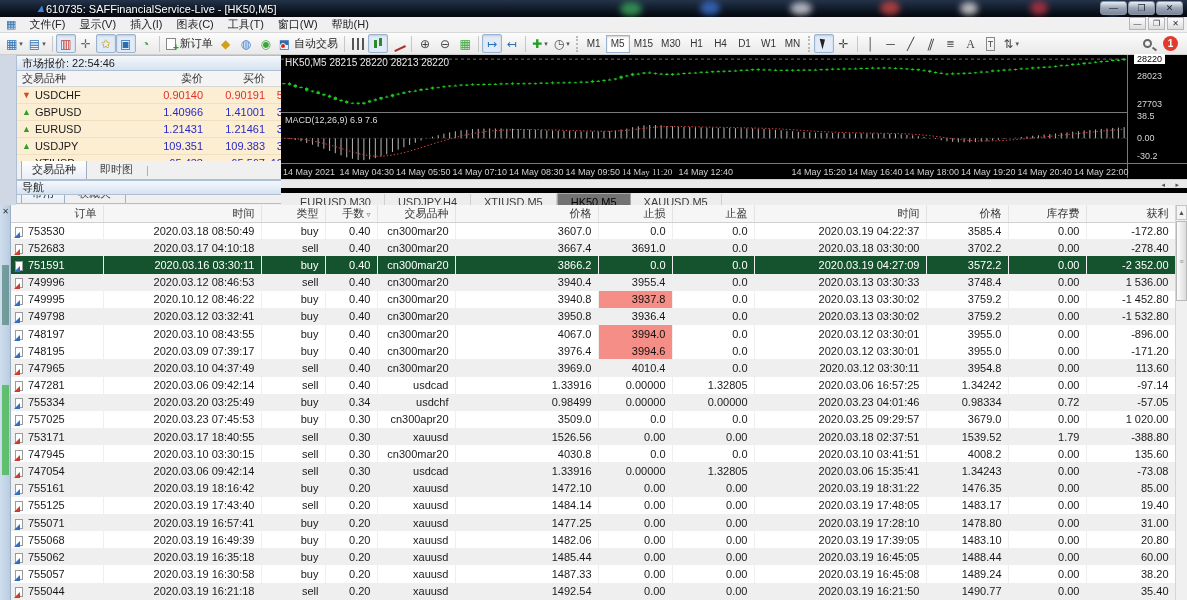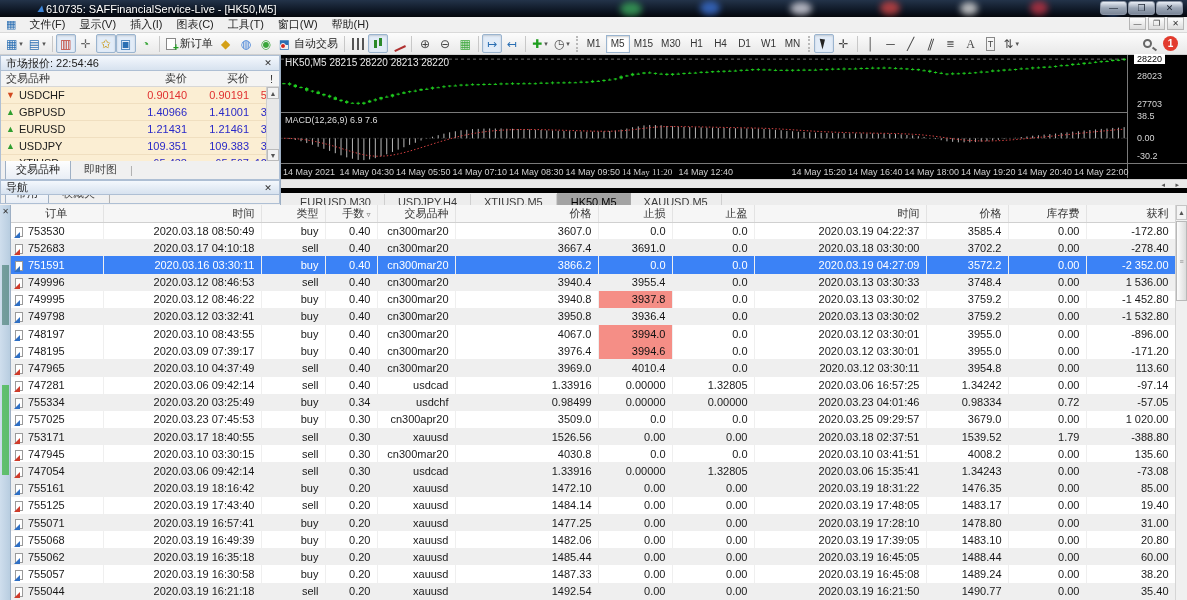--- a/index.html
+++ b/index.html
@@ -42,21 +42,21 @@
   .red-dot{position:absolute;left:1px;bottom:1px;width:6px;height:6px;border-radius:50%;background:#d42a1e;border:1px solid #fff}
   .mag{width:9px;height:9px;border:2px solid #666;border-radius:50%;position:relative}
   .mag::after{content:"";position:absolute;left:7px;top:7px;width:5px;height:2px;background:#666;transform:rotate(40deg)}
   .badge{width:15px;height:15px;border-radius:50%;background:#e23b2e;color:#fff;font-size:10px;line-height:15px;text-align:center;font-weight:bold;margin-left:6px}
   .cursor-ico{width:0;height:0;border-left:5px solid #222;border-bottom:9px solid transparent;border-top:2px solid transparent;transform:rotate(-15deg)}
   .skew{display:inline-block;transform:skewX(-18deg)}
   .toolbar-right{margin-left:auto;display:flex;align-items:center;padding-right:6px}
 
   
   .workspace{position:absolute;left:0;top:55px;width:1187px;height:150px;background:#cfd8e4}
-  .leftcol{position:absolute;left:0;top:0;width:281px;height:150px;background:#f0f0f0;border-right:1px solid #9dafc4}
+  .leftcol{position:absolute;left:16px;top:0;width:281px;height:150px;background:#f0f0f0;border-right:1px solid #9dafc4}
   .panel-title{height:16px;background:linear-gradient(#f4f8fd,#d7e2ef);border:1px solid #aebfd4;display:flex;align-items:center;padding:0 5px;color:#222}
   .panel-title .x{margin-left:auto;font-size:9px;color:#333;width:12px;text-align:center}
   .mw-table{position:relative;height:90px;background:#fff;border-left:1px solid #aebfd4;border-right:1px solid #aebfd4;overflow:hidden}
   .mw-head,.mw-row{display:flex;height:17px;align-items:center}
   .mw-head{background:#f4f4f4;border-bottom:1px solid #d7d7d7;color:#333;height:16px}
   .mw-row{background:#fbeed3;border-bottom:1px solid #f0dfc0}
   .mw-c1{flex:0 0 108px;padding-left:5px;display:flex;align-items:center;gap:4px}
   .mw-c2{flex:0 0 78px;text-align:right}
   .mw-c3{flex:0 0 62px;text-align:right}
   .mw-c4{flex:0 0 26px;text-align:right;padding-right:2px}
@@ -84,35 +84,35 @@
   .macd-info{position:absolute;left:4px;top:60px;color:#dcdcdc;font-size:9px;z-index:3}
   .pscale{position:absolute;left:848px;top:0;width:58px;height:123px;color:#d6d6d6;font-size:9px}
   .pscale .pl{position:absolute;left:8px}
   .pscale .pl.boxed{background:#fff;color:#000;padding:0 3px;left:5px}
   .taxis{position:absolute;left:0;top:109px;width:906px;height:15px;color:#cfcfcf;font-size:9px}
   .taxis span{position:absolute;top:3px;white-space:nowrap}
   .hscroll{position:absolute;left:0;top:124px;width:906px;height:9px;background:#e9e9e9;border-top:1px solid #cfcfcf}
   .hscroll .arr{position:absolute;top:0;font-size:7px;color:#555;line-height:9px}
   .chart-tabs{position:absolute;left:0;top:138px;width:906px;height:17px;background:#ededed;display:flex;align-items:center;padding-left:6px}
   .ctab{padding:2px 13px;color:#3a3a3a;border-right:1px solid #cfcfcf;background:transparent}
-  .ctab.active{background:#a3a3a3;border:1px solid #a8a8a8;border-bottom:none;color:#000}
+  .ctab.active{background:#737373;border:1px solid #a8a8a8;border-bottom:none;color:#000}
 
   
   .terminal{position:absolute;left:0;top:205px;width:1187px;height:395px;background:#fff}
   .lstrip{position:absolute;left:0;top:0;width:11px;height:395px;background:linear-gradient(90deg,#cfdeed,#b8cde0);border-right:1px solid #9dafc4}
   .lstrip .xbox{position:absolute;top:2px;left:0;width:11px;height:11px;font-size:8px;line-height:10px;text-align:center;color:#333}
   .lstrip .seg1{position:absolute;left:2px;top:60px;width:7px;height:60px;background:#2f6e5e;opacity:.55}
   .lstrip .seg2{position:absolute;left:2px;top:180px;width:7px;height:90px;background:#34b53a;opacity:.7}
   .orders{position:absolute;left:11px;top:0;width:1164px;height:395px;border-collapse:collapse;table-layout:fixed}
   .orders th{height:17px;font-weight:normal;color:#333;background:#f6f6f6;border-bottom:1px solid #d0d0d0;border-right:1px solid #e3e3e3;padding:0 6px 0 2px;text-align:right;white-space:nowrap}
-  .orders th.l{text-align:center;padding-left:5px}
+  .orders th.l{text-align:right;padding-left:5px}
   .orders td{height:15.75px;padding:0 6px 0 2px;text-align:right;border-right:1px solid #efefef;white-space:nowrap;overflow:hidden}
   .orders td.l{text-align:left;padding-left:4px}
   .orders tr.odd td{background:#efefef}
-  .orders tr.sel td{background:#3b82f6;color:#fff}
+  .orders tr.sel td{background:#14532d;color:#fff}
   .orders td.slhl{background:#f58e86;color:#111}
   .oicon{display:inline-block;width:8px;height:10px;background:#fff;border:1px solid #9a9a9a;position:relative;vertical-align:-2px;margin-right:5px}
   .oicon::after{content:"";position:absolute;left:-2px;bottom:-2px;width:0;height:0;border-style:solid}
   .oicon.buy::after{border-width:0 0 6px 6px;border-color:transparent transparent #2e6fc4 transparent}
   .oicon.sell::after{border-width:0 0 6px 6px;border-color:transparent transparent #cf3b2a transparent}
   .sorticon{font-size:8px;color:#777}
   .tscroll{position:absolute;right:0;top:0;width:12px;height:395px;background:#f0f0f0;border-left:1px solid #d5d5d5}
   .tscroll .up{position:absolute;top:0;left:0;right:0;height:15px;border:1px solid #c5c5c5;background:#f4f4f4;font-size:7px;text-align:center;line-height:14px;color:#555}
   .tscroll .thumb{position:absolute;top:16px;left:0;right:0;height:80px;border:1px solid #b9b9b9;background:linear-gradient(90deg,#fdfdfd,#dcdcdc);font-size:7px;color:#888;text-align:center;line-height:80px}
 </style>
@@ -961,21 +961,21 @@
             <td>3940.4</td>
             <td>3955.4</td>
             <td>0.0</td>
             <td>2020.03.13 03:30:33</td>
             <td>3748.4</td>
             <td>0.00</td>
             <td>1 536.00</td>
           </tr>
           <tr>
             <td class="l"><span class="oicon buy"></span>749995</td>
-            <td>2020.03.12 08:46:22</td>
+            <td>2020.10.12 08:46:22</td>
             <td>buy</td>
             <td>0.40</td>
             <td>cn300mar20</td>
             <td>3940.8</td>
             <td class="slhl">3937.8</td>
             <td>0.0</td>
             <td>2020.03.13 03:30:02</td>
             <td>3759.2</td>
             <td>0.00</td>
             <td>-1 452.80</td>

